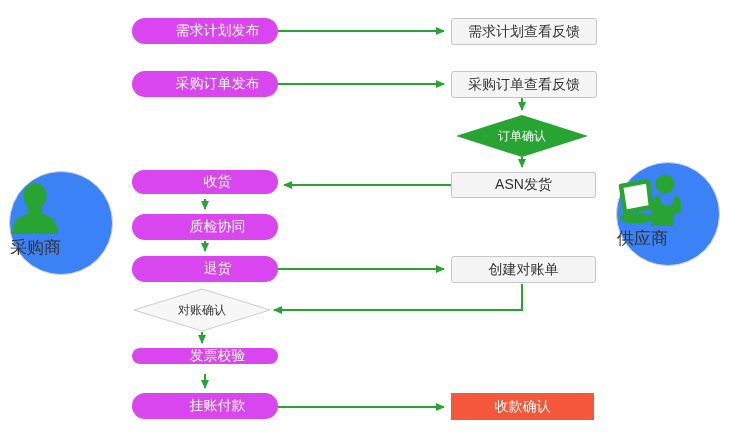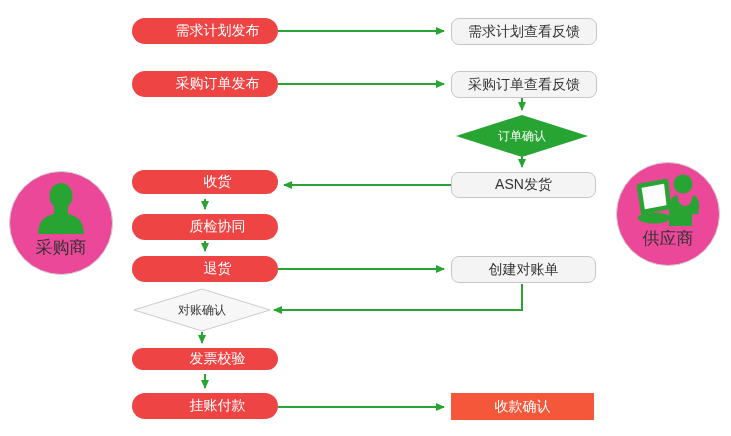--- a/index.html
+++ b/index.html
@@ -1,30 +1,30 @@
 <!DOCTYPE html>
 <html><head>
 <meta charset="utf-8">
 <style>
   html,body{margin:0;padding:0;background:#ffffff;}
   .stage{position:relative;width:731px;height:436px;background:#ffffff;overflow:hidden;
          font-family:"Liberation Sans","DejaVu Sans",sans-serif;}
   .connectors{position:absolute;left:0;top:0;}
   .node{position:absolute;display:flex;align-items:center;justify-content:center;
         font-size:14px;box-sizing:border-box;white-space:nowrap;}
-  .node.green{background:#ef4444;color:#ffffff;border-radius:13px;padding-left:25px;}
-  .node.neutral{background:#f4f4f4;border:1px solid #c6c6c6;color:#333333;border-radius:8px;}
+  .node.green{background:#d946ef;color:#ffffff;border-radius:13px;padding-left:25px;}
+  .node.neutral{background:#f4f4f4;border:1px solid #c6c6c6;color:#333333;border-radius:3px;}
   .node.red{background:#f4573a;color:#ffffff;border-radius:0;}
   .diamond-label{position:absolute;display:flex;align-items:center;justify-content:center;
         font-size:12px;pointer-events:none;white-space:nowrap;}
   .diamond-label.light{color:#ffffff;}
   .diamond-label.dark{color:#333333;}
-  .actor{position:absolute;width:104px;height:104px;border-radius:50%;background:#ec4899;
+  .actor{position:absolute;width:104px;height:104px;border-radius:50%;background:#3b82f6;
         border:1px solid #d2d2d2;box-sizing:border-box;display:flex;flex-direction:column;
-        align-items:center;justify-content:flex-start;}
+        justify-content:flex-start;}
   .actor-icon{margin-top:11px;flex:0 0 auto;}
   .actor-label{font-size:17px;color:#333333;margin-top:1px;}
 </style>
 </head>
 <body>
 
 <div class="stage">
 
   <svg class="connectors" width="731" height="436">
     <defs>
@@ -48,21 +48,21 @@
     </g>
     <polygon points="456,136 522,115 588,136 522,157" fill="#28a433"></polygon>
     <polygon points="134,310 202,289 270,310 202,331" fill="#f7f7f7" stroke="#cccccc" stroke-width="1"></polygon>
   </svg>
 
   <div class="node green" style="left:132px;top:18px;width:146px;height:26px">需求计划发布</div>
   <div class="node green" style="left:132px;top:71px;width:146px;height:26px">采购订单发布</div>
   <div class="node green" style="left:132px;top:170px;width:146px;height:24px">收货</div>
   <div class="node green" style="left:132px;top:214px;width:146px;height:26px">质检协同</div>
   <div class="node green" style="left:132px;top:256px;width:146px;height:26px">退货</div>
-  <div class="node green" style="left:132px;top:348px;width:146px;height:22px">发票校验</div>
+  <div class="node green" style="left:132px;top:348px;width:146px;height:16px">发票校验</div>
   <div class="node green" style="left:132px;top:393px;width:146px;height:26px">挂账付款</div>
 
   <div class="node neutral" style="left:451px;top:18px;width:146px;height:27px">需求计划查看反馈</div>
   <div class="node neutral" style="left:451px;top:71px;width:146px;height:27px">采购订单查看反馈</div>
   <div class="node neutral" style="left:451px;top:172px;width:145px;height:26px">ASN发货</div>
   <div class="node neutral" style="left:451px;top:256px;width:145px;height:27px">创建对账单</div>
 
   <div class="node red" style="left:451px;top:393px;width:143px;height:27px">收款确认</div>
 
   <div class="diamond-label light" style="left:456px;top:115px;width:132px;height:42px">订单确认</div>

